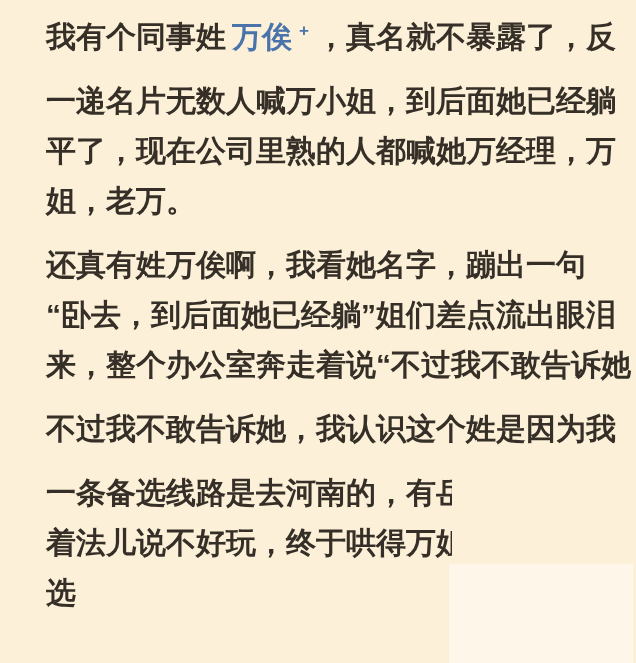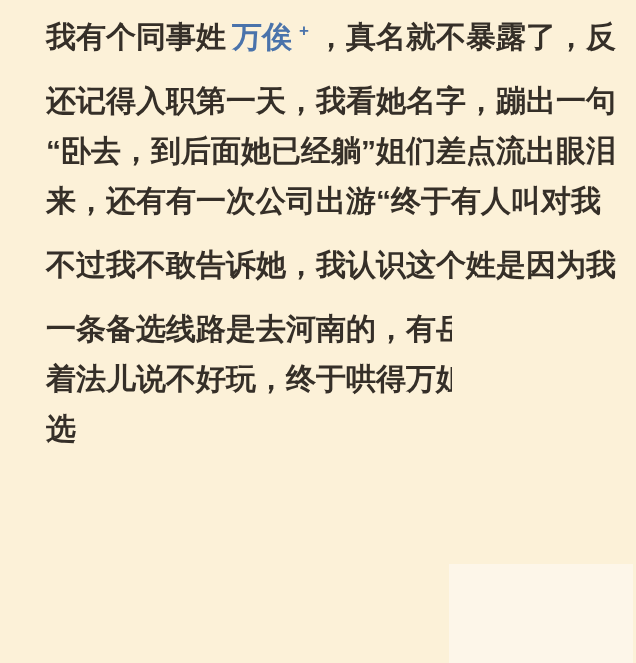--- a/index.html
+++ b/index.html
@@ -56,23 +56,28 @@
 </style>
 </head>
 <body>
 
 <div class="page">
   <div class="post" id="post">
       <div class="para">
         <div class="line"><span>我有个同事姓</span><span class="blue">万俟</span><span class="blue sup">+</span><span>，真名就不暴露了，反</span></div>
       </div>
       <div class="para">
-        <div class="line"><span>还记得入职第一天，我看她名字，蹦出一句</span></div>
+        <div class="line"><span>一递名片无数人喊万小姐，到后面她已经躺</span></div>
+        <div class="line"><span>平了，现在公司里熟的人都喊她万经理，万</span></div>
+        <div class="line"><span>姐，老万。</span></div>
+      </div>
+      <div class="para">
+        <div class="line"><span>还真有姓万俟啊，我看她名字，蹦出一句</span></div>
         <div class="line"><span>“卧去，到后面她已经躺”姐们差点流出眼泪</span></div>
-        <div class="line"><span>来，还有有一次公司出游“终于有人叫对我</span></div>
+        <div class="line"><span>来，整个办公室奔走着说“不过我不敢告诉她</span></div>
       </div>
       <div class="para">
         <div class="line"><span>不过我不敢告诉她，我认识这个姓是因为我</span></div>
       </div>
       <div class="para">
         <div class="line clipped"><span>一条备选线路是去河南的，有岳</span></div>
         <div class="line clipped"><span>着法儿说不好玩，终于哄得万姐</span></div>
         <div class="line"><span>选</span></div>
       </div>
     </div>

